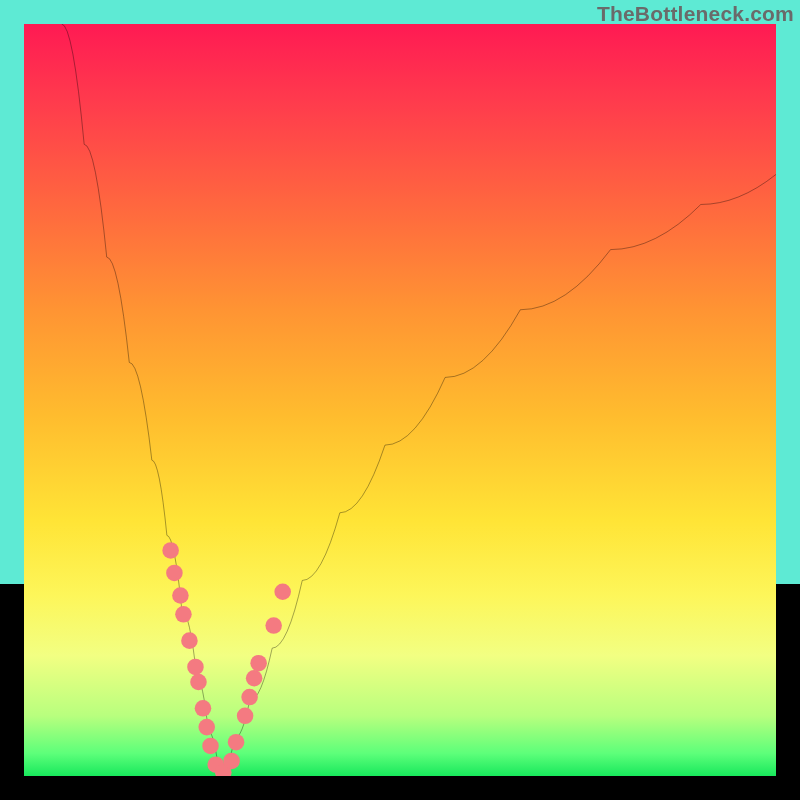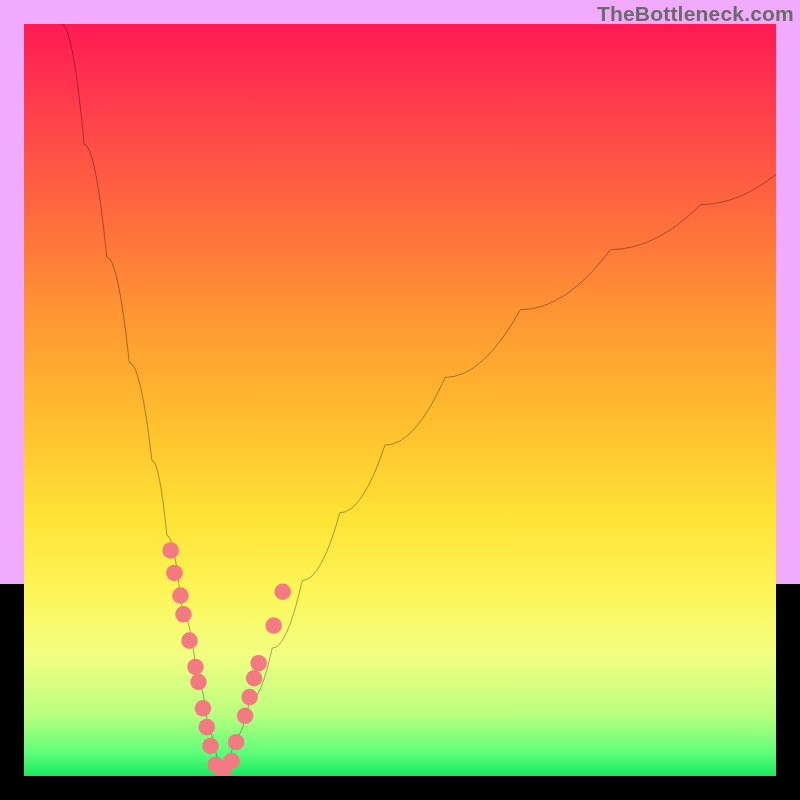--- a/index.html
+++ b/index.html
@@ -9,21 +9,21 @@
     height: 800px;
     overflow: hidden;
     background: #000;
     font-family: Arial, Helvetica, sans-serif;
   }
   .frame {
     position: absolute;
     left: 0; top: 0;
     width: 800px;
     height: 584px;
-    background: #f0abfc;
+    background: #5eead4;
   }
   .plot-area {
     position: absolute;
     left: 24px;
     top: 24px;
     width: 752px;
     height: 752px;
     overflow: hidden;
   }
   .gradient {

